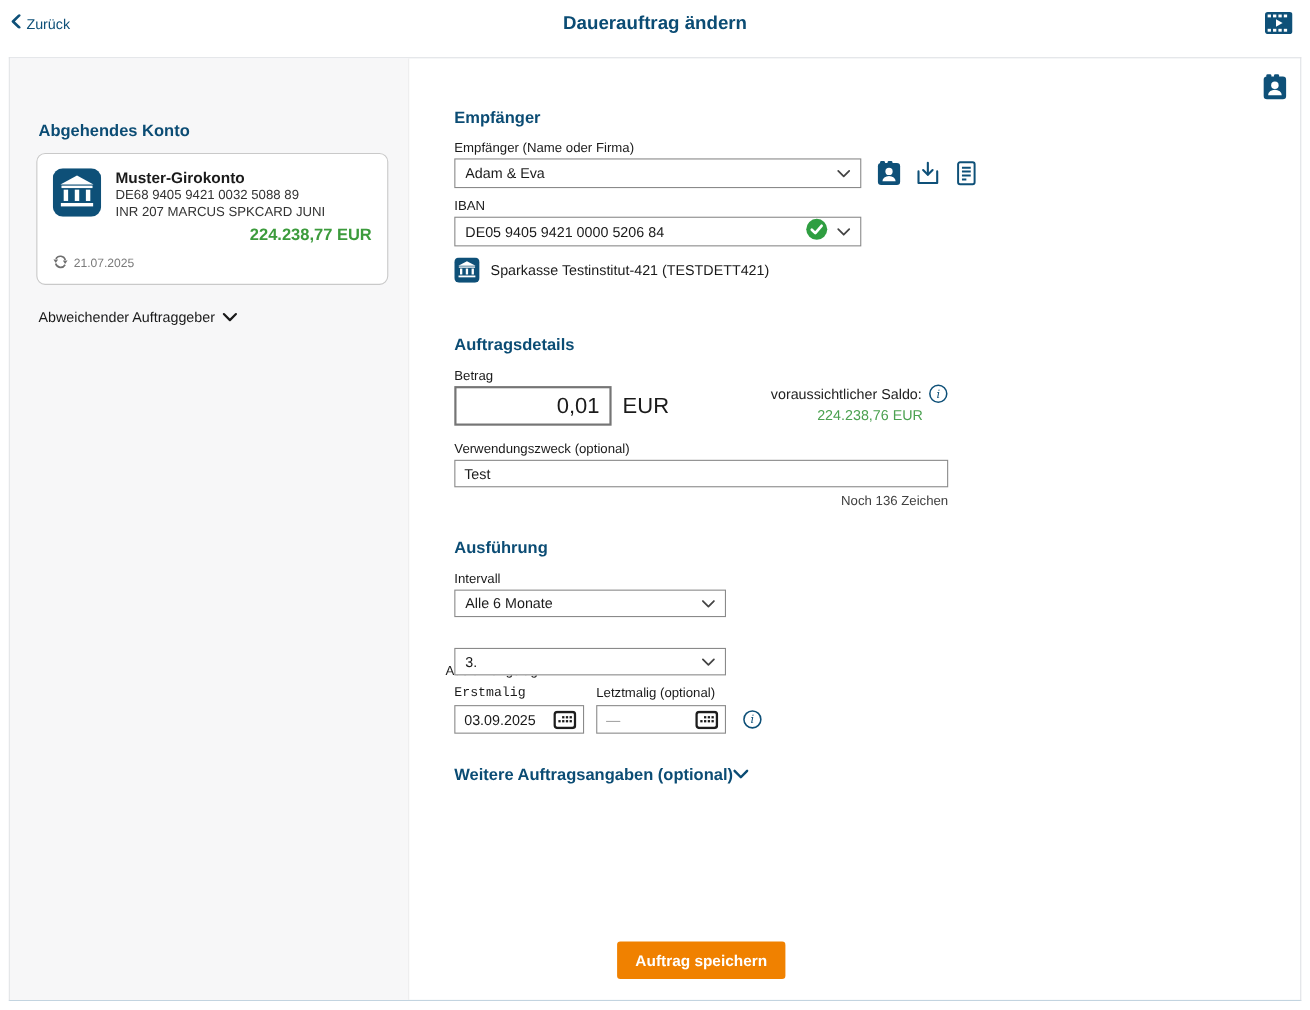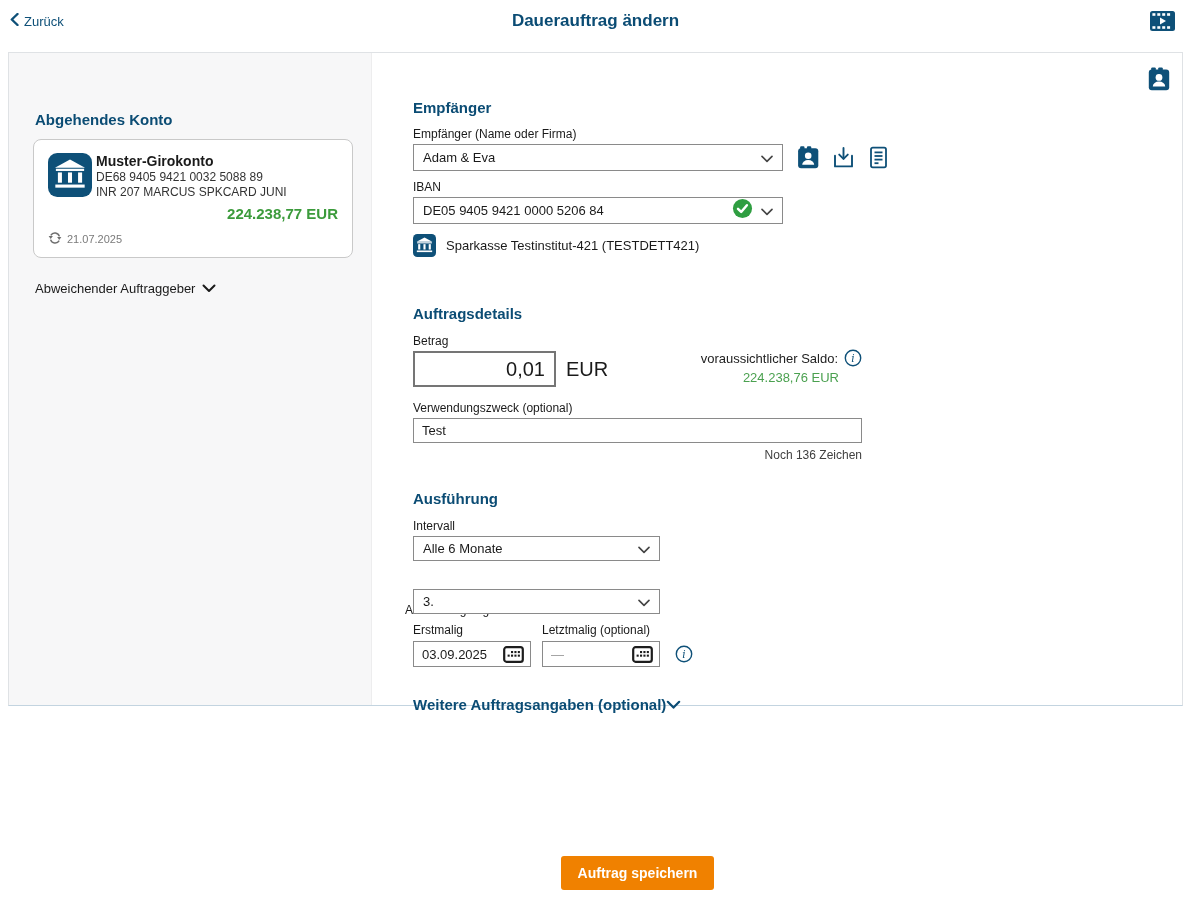--- a/index.html
+++ b/index.html
@@ -9,29 +9,29 @@
 
   
   .header { position:relative; height:44px; }
   .back { position:absolute; left:10px; top:13px; display:flex; align-items:center; gap:5px;
     background:none; border:none; cursor:pointer; color:#0e5078; font-size:13px; }
   .page-title { position:absolute; left:0; right:0; top:11px; text-align:center;
     font-size:17px; font-weight:bold; color:#0b4c74; }
   .film-btn { position:absolute; right:16px; top:11px; background:none; border:none; cursor:pointer; }
 
   
-  .container { position:absolute; left:8px; top:52px; width:1175px; height:654px;
+  .container { position:absolute; left:8px; top:52px; width:1175px; height:858px;
     border:1px solid #dfe2e5; border-bottom-color:#c3d4e0; background:#fff; display:flex; }
 
   
   .sidebar { position:relative; width:363px; background:#f7f7f8; border-right:1px solid #ededee; }
   .sidebar h2 { position:absolute; left:26px; top:58px; font-size:15px; color:#0b4c74; }
   .account-card { position:absolute; left:24px; top:86px; width:320px;
     background:#fff; border:1px solid #c9c9c9; border-radius:8px; padding:13px 14px 10px 14px; cursor:pointer; }
-  .acct-top { display:flex; gap:4px; }
+  .acct-top { display:flex; gap:13px; }
   .acct-name { font-size:14px; font-weight:bold; }
   .acct-line { font-size:12px; color:#333; margin-top:1px; }
   .acct-balance { text-align:right; font-size:15px; font-weight:bold; color:#3c9b3c; margin-top:6px; }
   .acct-date { display:flex; align-items:center; gap:5px; margin-top:9px;
     font-size:11px; color:#7a7a7a; }
   .divergent { position:absolute; left:26px; top:228px; display:flex; align-items:center; gap:7px;
     background:none; border:none; cursor:pointer; font-size:13px; color:#1a1a1a; }
 
   
   .main { position:relative; flex:1; }
@@ -285,21 +285,21 @@
     <label class="lbl" style="left:33px; top:519px;margin-top:31px;">Ausführungstag</label>
     <div class="sel" style="top:536px;">
       <span class="val">3.</span>
       <span>
         <svg width="12" height="8" viewBox="0 0 12 8">
             <polyline points="1,1.4 6,6.4 11,1.4" fill="none" stroke="#444" stroke-width="1.6" stroke-linecap="round" stroke-linejoin="round"></polyline>
           </svg>
       </span>
     </div>
 
-    <label class="lbl" style="left:41px; top:570px;">Erstmalig</label>
+    <label class="lbl" style="left:41px; top:570px;font-family:Liberation Mono, monospace;">Erstmalig</label>
     <label class="lbl" style="left:170px; top:570px;">Letztmalig (optional)</label>
     <div class="datefield" style="left:41px; top:588px;">
       <input value="03.09.2025" style="">
       <button>
         <svg width="21" height="17" viewBox="0 0 21 17">
           <rect x="1.2" y="1.2" width="18.6" height="14.6" rx="2.4" fill="none" stroke="#1d1d1d" stroke-width="2.2"></rect>
           <g fill="#1d1d1d">
             <rect x="8" y="5" width="2.1" height="2.1"></rect>
               <rect x="11.4" y="5" width="2.1" height="2.1"></rect>
               <rect x="14.8" y="5" width="2.1" height="2.1"></rect>

